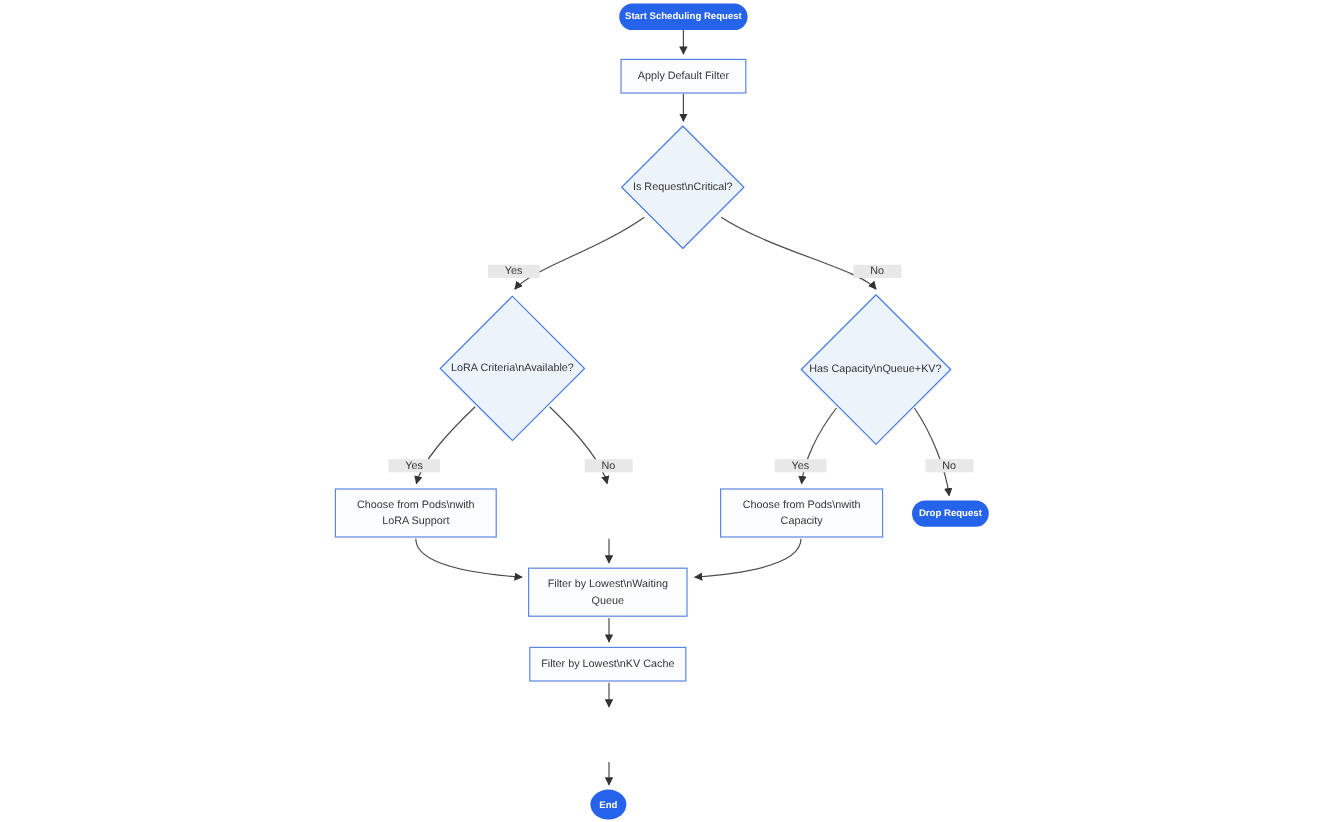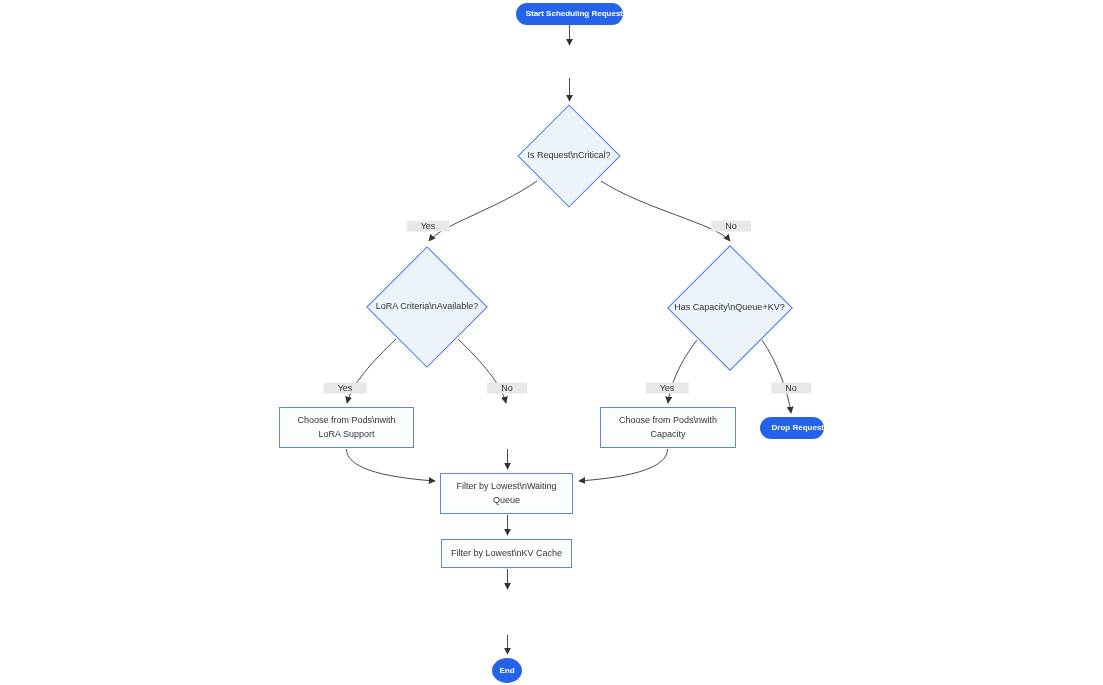--- a/index.html
+++ b/index.html
@@ -59,21 +59,21 @@
   }
   .node.stadium, .node.circle {
     background: var(--pill-fill);
   }
   .node.stadium .node-label, .node.circle .node-label {
     color: var(--pill-text);
     font-size: 8px;
     font-weight: 700;
     white-space: nowrap;
   }
-  .node.stadium { border-radius: 11px; justify-content: flex-end; }
+  .node.stadium { border-radius: 11px; }
   .node.circle { border-radius: 50%; }
   .node.diamond { background: transparent; }
   .diamond-shape {
     position: absolute;
     left: 50%; top: 50%;
     background: var(--diamond-fill);
     border: 1.4px solid var(--diamond-border);
     transform: translate(-50%, -50%) rotate(45deg);
   }
   .node.diamond .node-label {
@@ -115,20 +115,23 @@
     <path class="edge" d="M667.5,449 C667.5,467 635,477 579,481" marker-end="url(#arrow)"></path>
     <path class="edge" d="M507.5,515 L507.5,535" marker-end="url(#arrow)"></path>
     <path class="edge" d="M507.5,569 L507.5,589" marker-end="url(#arrow)"></path>
     <path class="edge" d="M507.5,635 L507.5,654" marker-end="url(#arrow)"></path>
   </svg>
 
   <div class="node stadium" style="left:516px; top:3px; width:107px; height:22px;">
     <span class="node-label">Start Scheduling Request</span>
   </div>
 
+  <div class="node rect" style="left:517px; top:49px; width:105px; height:29px;">
+    <span class="node-label">Apply Default Filter</span>
+  </div>
 
   <div class="node diamond" style="left:518px; top:105px; width:102px; height:102px;">
     <div class="diamond-shape" style="width:71px; height:71px;"></div>
     <span class="node-label">Is Request\nCritical?</span>
   </div>
 
   <div class="node diamond" style="left:366px; top:248px; width:122px; height:118px;">
     <div class="diamond-shape" style="width:84px; height:84px;"></div>
     <span class="node-label">LoRA Criteria\nAvailable?</span>
   </div>

